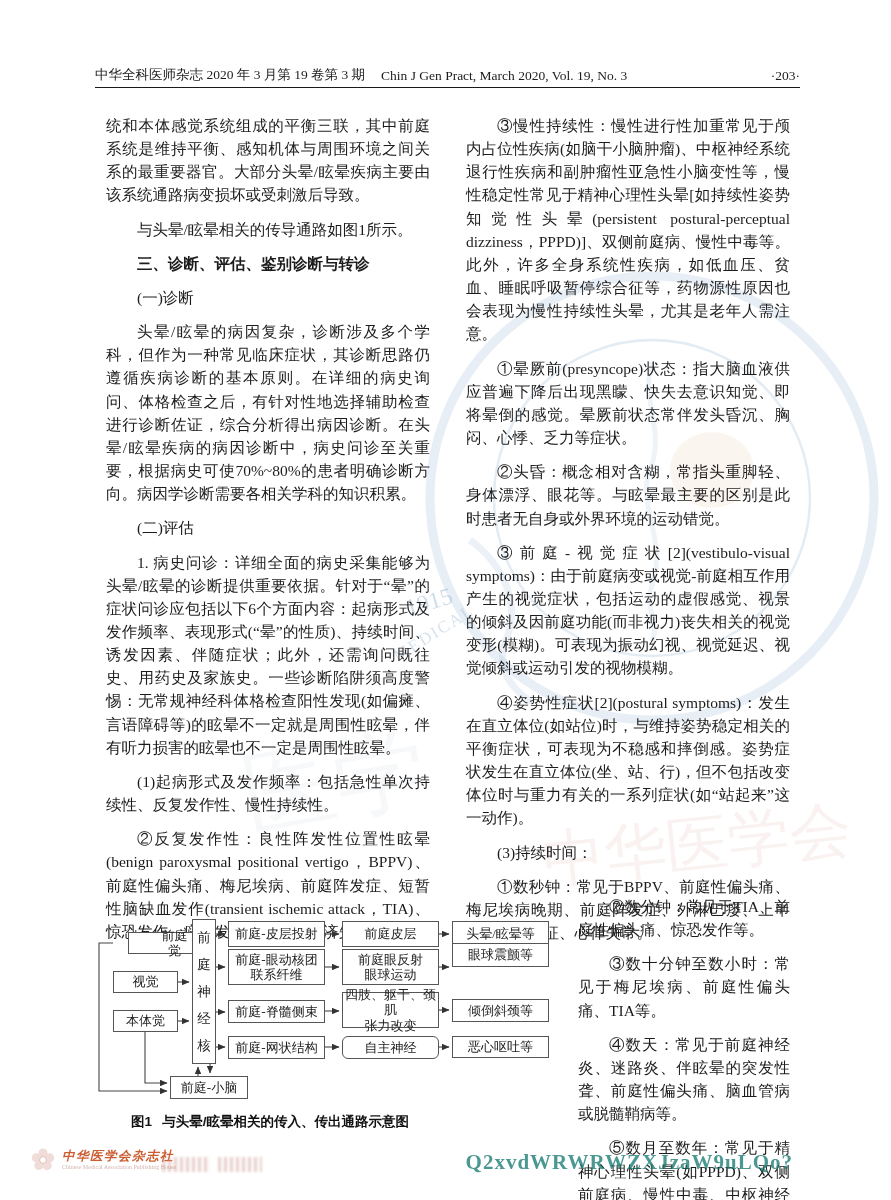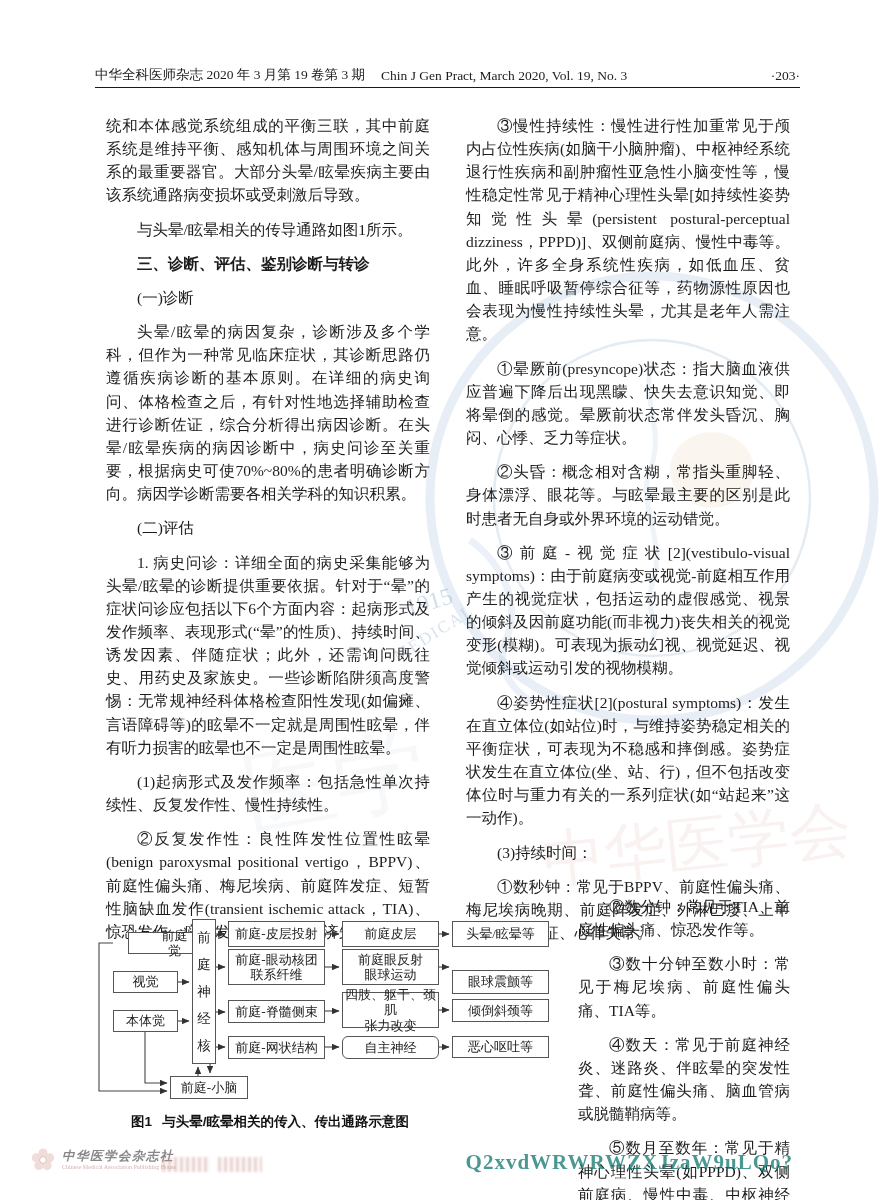--- a/index.html
+++ b/index.html
@@ -35,21 +35,21 @@
   }
   .nucleus { word-break:break-all; line-height:27px; font-size:13.5px; }
   .fig-caption {
     position:absolute; left:95px; top:1113px; width:350px; text-align:center;
     font-family:"Liberation Sans","DejaVu Sans",sans-serif; font-weight:600; font-size:13.5px; color:#111;
   }
   .fig-caption .cap-label { margin-right:10px; font-weight:700; }
   
   .footer-logo { position:absolute; left:30px; top:1147px; display:flex; align-items:center; }
   .logo-texts { margin-left:6px; line-height:1.1; }
-  .pub-name { font-style:italic; font-weight:bold; font-size:12.5px; color:#737373; letter-spacing:1.5px; opacity:.85; }
+  .pub-name { font-style:italic; font-weight:bold; font-size:12.5px; color:#c2410c; letter-spacing:1.5px; opacity:.85; }
   .pub-sub { font-size:6px; color:#c7a29a; opacity:.8; }
   .blurblock { position:absolute; height:15px; filter:blur(1.3px); opacity:.55;
     background:repeating-linear-gradient(90deg, rgba(205,150,140,.75) 0 3px, rgba(205,150,140,.1) 3px 6px); }
   .wm-code {
     position:absolute; right:98px; top:1150px; font-size:21px; font-weight:bold;
     color:#0f766e; opacity:.75; letter-spacing:1px; font-family:"Liberation Serif","DejaVu Serif",serif;
   }
 </style>
 </head>
 <body>
@@ -146,21 +146,21 @@
     <div class="fbox" style="left:136px; top:122px; width:97px; height:23px;">前庭-网状结构</div>
 
     <div class="fbox" style="left:250px; top:7px;  width:97px; height:26px;">前庭皮层</div>
     <div class="fbox" style="left:250px; top:35px; width:97px; height:36px;">前庭眼反射
 眼球运动</div>
     <div class="fbox" style="left:250px; top:78px; width:97px; height:36px;">四肢、躯干、颈肌
 张力改变</div>
     <div class="fbox" style="left:250px; top:122px; width:97px; height:23px;border-radius:6px;">自主神经</div>
 
     <div class="fbox" style="left:360px; top:7px;  width:97px; height:26px;">头晕/眩晕等</div>
-    <div class="fbox" style="left:360px; top:56px; width:97px; height:24px;">眼球震颤等</div>
+    <div class="fbox" style="left:360px; top:29px; width:97px; height:24px;">眼球震颤等</div>
     <div class="fbox" style="left:360px; top:85px; width:97px; height:23px;">倾倒斜颈等</div>
     <div class="fbox" style="left:360px; top:122px; width:97px; height:22px;">恶心呕吐等</div>
 
     <div class="fbox" style="left:78px; top:162px; width:78px; height:23px;">前庭-小脑</div>
   </div>
 
   <div class="fig-caption">
     <span class="cap-label">图1</span><span>与头晕/眩晕相关的传入、传出通路示意图</span>
   </div>
 

